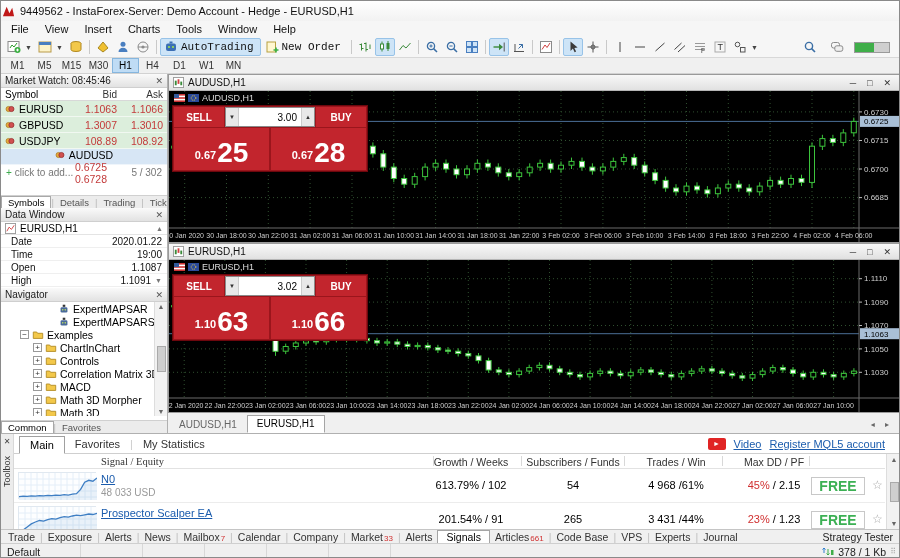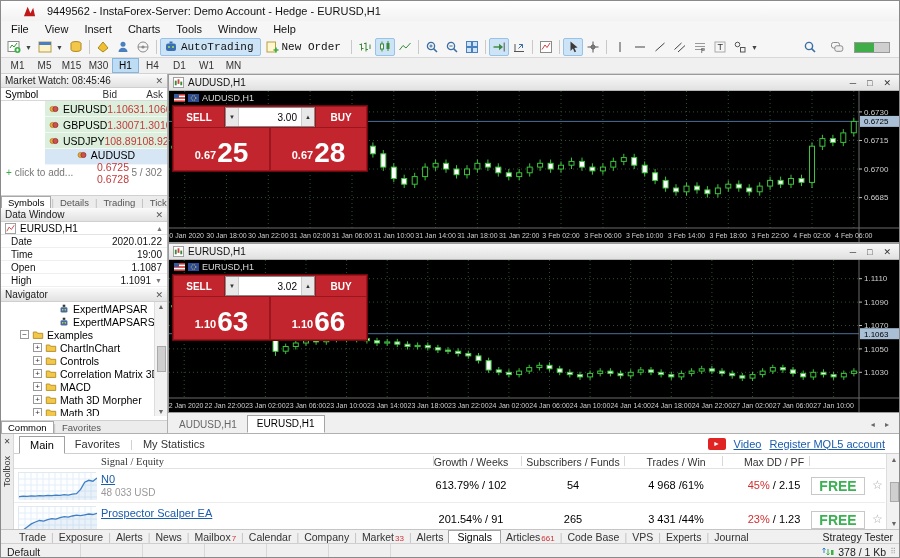--- a/index.html
+++ b/index.html
@@ -1,40 +1,40 @@
 <!DOCTYPE html>
 <html><head>
 <meta charset="utf-8">
 <style>
   html,body{margin:0;padding:0;background:#d8d8d8;}
   *{box-sizing:border-box;}
   #app{position:relative;width:900px;height:558px;background:#f0f0f0;font-family:"Liberation Sans",sans-serif;font-size:11px;color:#111;overflow:hidden;border:1px solid #8a8a8a;}
   
-  .titlebar{position:absolute;left:0;top:0;width:100%;height:20px;background:linear-gradient(#ffffff,#f2f2f2);display:flex;align-items:center;gap:11px;padding-left:22px;}
+  .titlebar{position:absolute;left:0;top:0;width:100%;height:20px;background:linear-gradient(#ffffff,#f2f2f2);display:flex;align-items:center;gap:5px;padding-left:1px;}
   .menubar{position:absolute;left:0;top:20px;width:100%;height:16px;background:#f6f6f6;display:flex;align-items:center;padding-left:2px;}
   .mi{padding:1px 8px;color:#111;}
   .toolbar{position:absolute;left:0;top:36px;width:100%;height:21px;background:#f6f6f6;border-bottom:1px solid #d8d8d8;display:flex;align-items:center;padding-left:3px;}
   .tbtn{height:18px;min-width:20px;display:flex;align-items:center;justify-content:center;gap:3px;border:1px solid transparent;border-radius:2px;padding:0 2px;}
   .tbtn.labeled{padding:0 6px 0 3px;font-size:11px;color:#111;font-family:Liberation Mono, monospace;}
   .tbtn.active{background:#cde4f7;border-color:#98c3e8;}
   .tcaret{font-size:7px;color:#444;margin-left:1px;}
   .tsep{width:1px;height:14px;background:#c9c9c9;margin:0 3px;flex:none;}
   .toolbar-right{margin-left:auto;display:flex;align-items:center;gap:7px;padding-right:9px;}
   .connbar{width:36px;height:11px;background:#cfcfcf;border:1px solid #9a9a9a;}
   .connbar i{display:block;height:100%;width:55%;background:#3fae49;}
   .tfbar{position:absolute;left:0;top:57px;width:100%;height:16px;background:#f0f0f0;border-bottom:1px solid #d2d2d2;display:flex;align-items:center;padding-left:3px;}
   .tf{width:27px;text-align:center;font-size:10px;color:#333;padding:1px 0;border:1px solid transparent;}
   .tf.active{background:#bfdcf5;border-color:#86b6de;color:#000;}
   
   .panel{position:absolute;left:0;width:167px;background:#fff;border-right:1px solid #b0b0b0;overflow:hidden;}
   .phead{height:14px;background:linear-gradient(#fafafa,#e2e2e2);border-bottom:1px solid #cfcfcf;display:flex;align-items:center;padding:0 4px;font-size:10px;color:#222;}
   .phead .px{margin-left:auto;color:#555;font-size:9px;cursor:default;}
   #market-watch{top:73px;height:134px;}
   .mwcolhead{height:13px;display:flex;align-items:center;font-size:10px;color:#333;border-bottom:1px solid #d8d8d8;padding:0 4px;}
-  .mwrow{height:16px;display:flex;align-items:center;font-size:10.5px;padding:0 4px;border-bottom:1px solid rgba(255,255,255,.6);margin-left:44px;}
+  .mwrow{height:16px;display:flex;align-items:center;font-size:10.5px;padding:0 4px;border-bottom:1px solid rgba(255,255,255,.6);}
   .mwrow.g{background:#dceedc;}
   .mwrow.sel{background:#d7e6f5;flex-direction:column;}
   .mwsym{flex:1;display:flex;align-items:center;gap:4px;color:#000;}
   .mwb,.mwa{width:46px;text-align:right;color:#c33a3a;}
   .mwfoot{height:14px;display:flex;align-items:center;font-size:10px;color:#777;padding:0 5px;}
   .ptabs{position:absolute;left:0;bottom:0;width:100%;height:13px;background:#ececec;border-top:1px solid #d0d0d0;display:flex;align-items:stretch;font-size:9.5px;color:#555;}
   .ptab{padding:0 6px;display:flex;align-items:center;}
   .ptab.active{background:#fff;border:1px solid #a8a8a8;border-bottom:none;color:#000;}
   .ptabsep{color:#bbb;display:flex;align-items:center;}
   #data-window{top:207px;height:80px;}
@@ -88,21 +88,21 @@
   .sigrow{position:absolute;left:0;right:16px;height:34px;border-bottom:1px solid #ececec;}
   .spark{position:absolute;left:4px;top:3px;width:78px;height:27px;border:1px solid #e0e8f0;}
   .signame{position:absolute;left:87px;top:4px;font-size:11px;}
   .sigequity{position:absolute;left:87px;top:18px;font-size:10px;color:#999;}
   .sigval{position:absolute;top:10px;font-size:11px;color:#000;text-align:center;width:100px;}
   .dd-red{color:#d03030;}
   .freebtn{position:absolute;left:797px;top:8px;width:54px;height:18px;border:1px solid #c8c8c8;background:#fff;color:#3cb054;font-size:14px;font-weight:bold;display:flex;align-items:center;justify-content:center;}
   .star{position:absolute;left:858px;top:9px;color:#aaa;font-size:12px;}
   .sigscroll{position:absolute;right:0;top:20px;width:15px;bottom:0;background:#f2f2f2;border-left:1px solid #ddd;display:flex;flex-direction:column;align-items:center;justify-content:space-between;font-size:7px;color:#666;padding:2px 0;}
   
-  #btabs{position:absolute;left:0;top:528px;width:900px;height:14px;background:#f0f0f0;border-top:1px solid #c5c5c5;display:flex;align-items:center;font-size:10.5px;color:#333;padding-left:13px;}
+  #btabs{position:absolute;left:0;top:528px;width:900px;height:14px;background:#f0f0f0;border-top:1px solid #c5c5c5;display:flex;align-items:center;font-size:10.5px;color:#333;padding-left:2px;}
   .btab{padding:0 5px;display:flex;align-items:flex-start;}
   .btab .badge{font-size:8px;color:#d03030;margin-left:1px;margin-top:3px;}
   .btab.active{background:#fff;border:1px solid #a5a5a5;padding:0 8px;color:#000;height:14px;display:flex;align-items:center;}
   .btabsep{color:#c0c0c0;}
   .stester{margin-left:auto;padding-right:8px;color:#222;}
   #statusbar{position:absolute;left:0;top:542px;width:900px;height:16px;background:#f0f0f0;border-top:1px solid #cfcfcf;display:flex;align-items:center;font-size:10.5px;color:#222;}
   .sbcell{height:100%;display:flex;align-items:center;padding:0 6px;border-right:1px solid #d8d8d8;}
   .sbhelp{width:452px;}
   .sbdefault{width:80px;}
   .sbempty{width:62px;}

